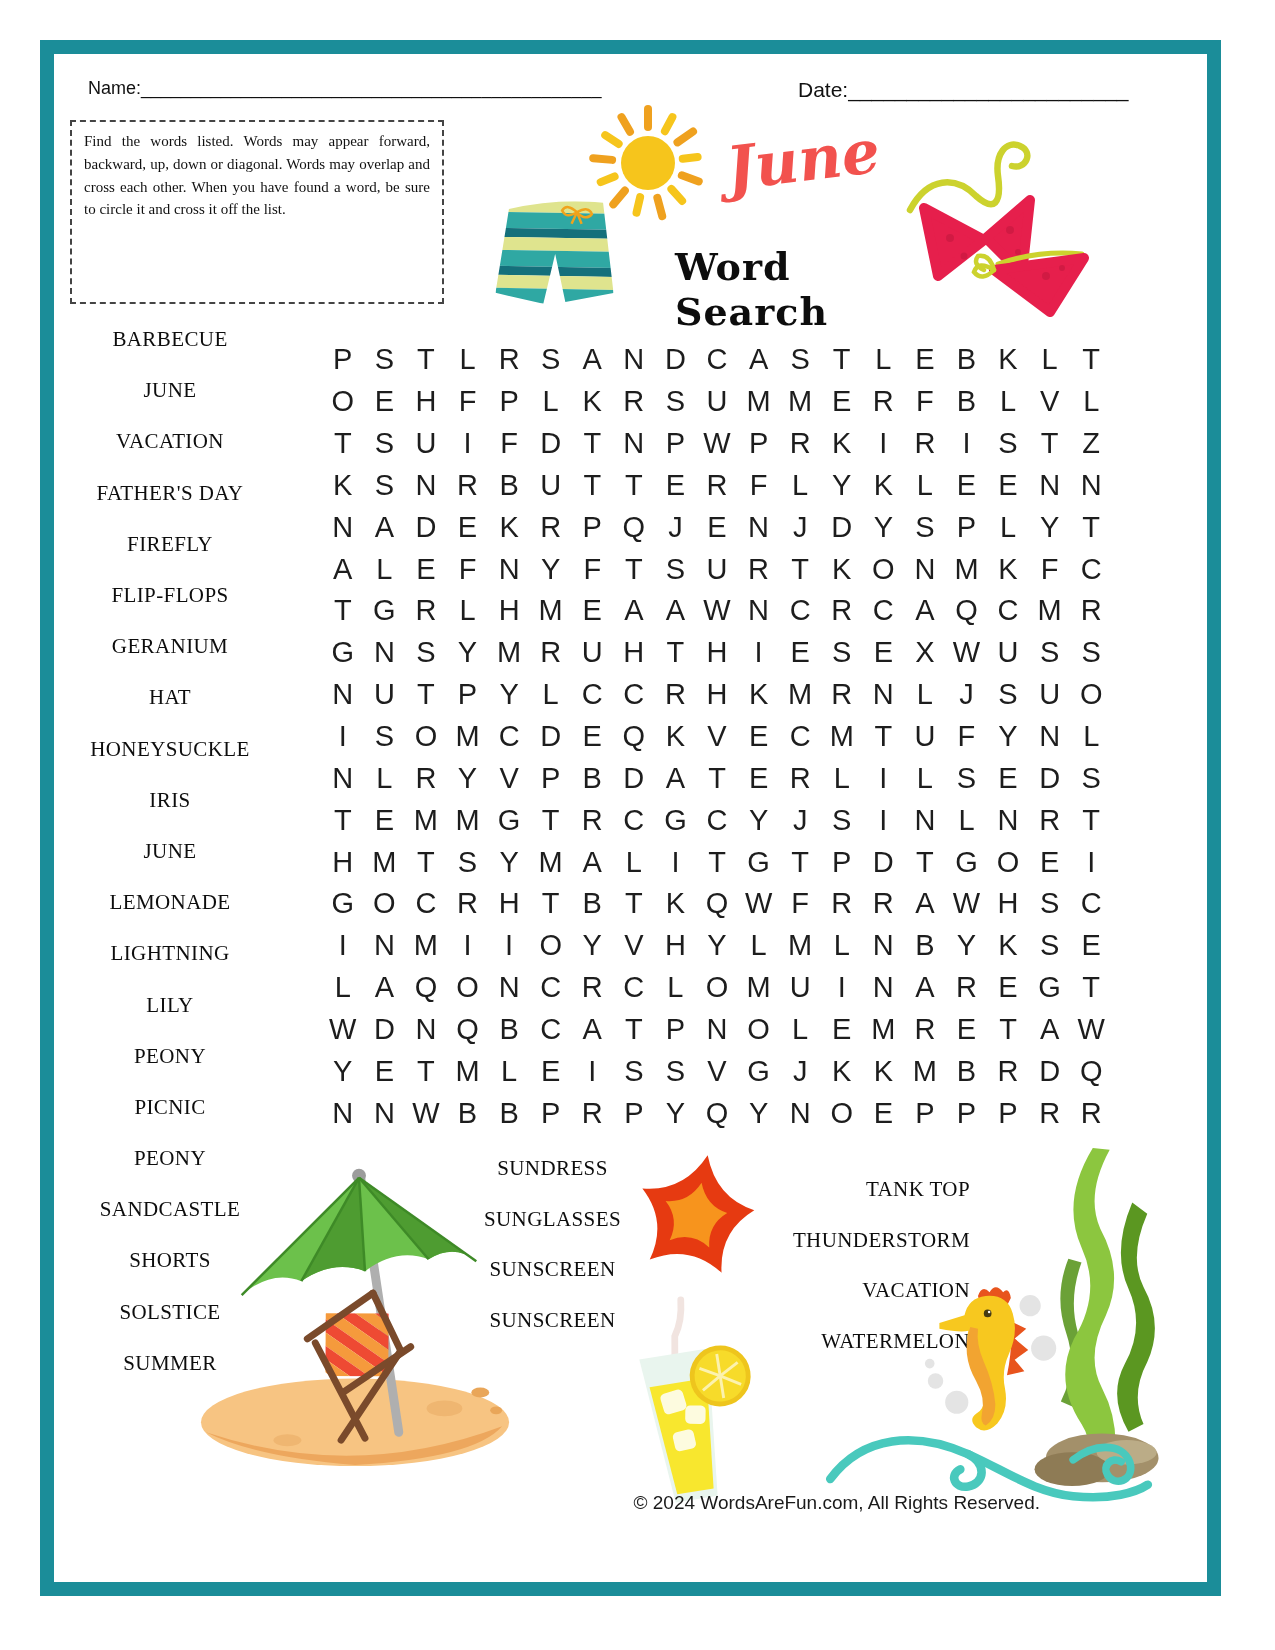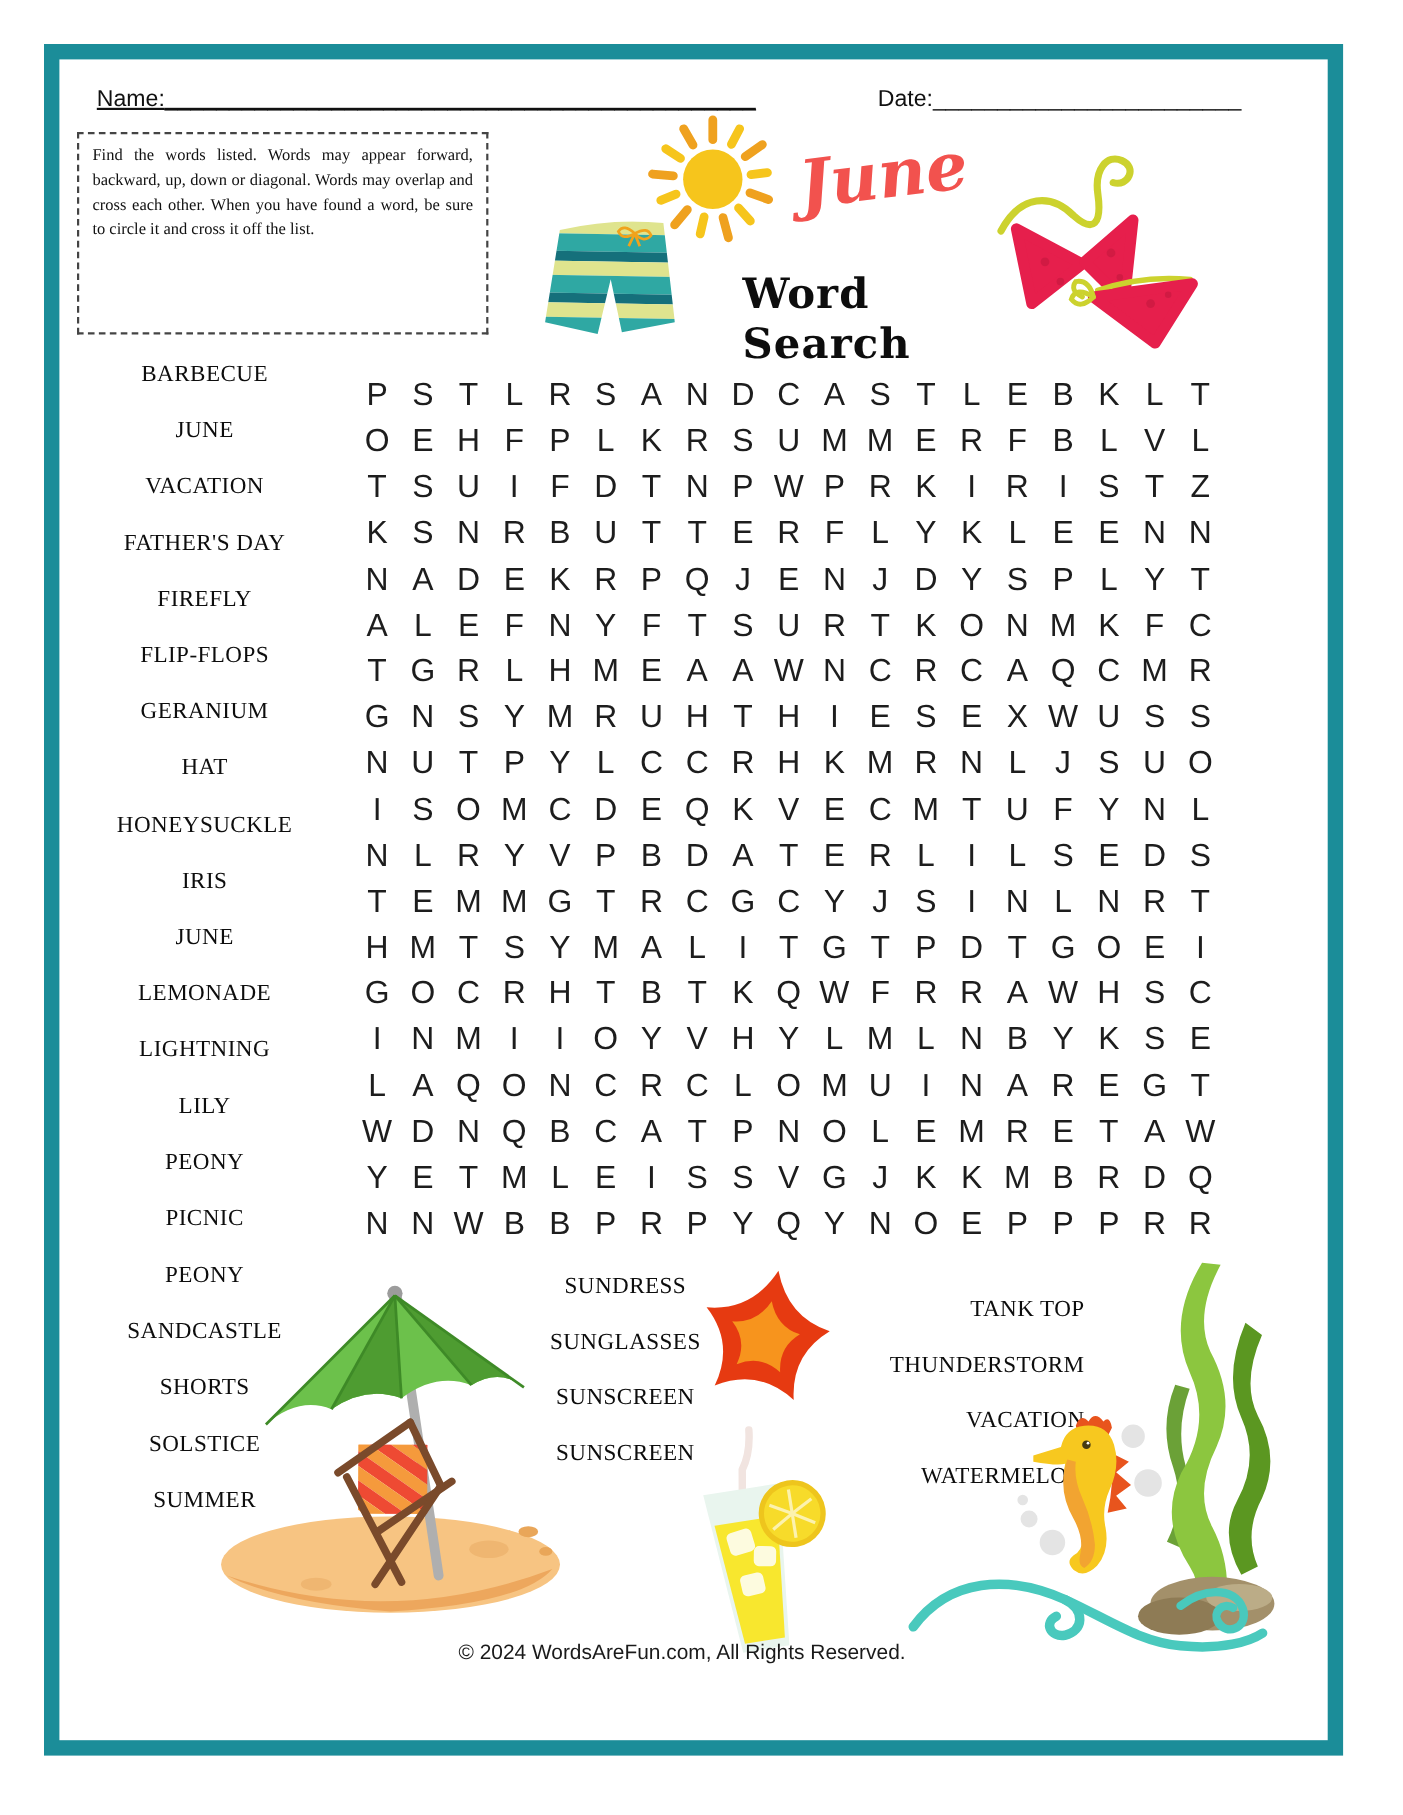--- a/index.html
+++ b/index.html
@@ -1,45 +1,45 @@
 <!DOCTYPE html>
 <html><head>
 <meta charset="utf-8">
 <style>
   html,body{margin:0;padding:0;background:#ffffff;}
   .page{position:relative;width:1275px;height:1650px;background:#ffffff;overflow:hidden;
         font-family:"Liberation Sans",sans-serif;}
   .frame{position:absolute;left:40px;top:40px;width:1181px;height:1556px;
          border:14px solid #1b8d99;box-sizing:border-box;}
   .abs{position:absolute;}
-  .name-row{left:88px;top:78px;font-size:21px;color:#111;text-decoration:underline;}
+  .name-row{left:88px;top:78px;font-size:18px;color:#111;}
   .date-row{left:798px;top:78px;font-size:21px;color:#111;}
   .fill-line{letter-spacing:0px;color:#111;}
   .instr-box{left:70px;top:120px;width:374px;height:184px;border:2px dashed #444;
              box-sizing:border-box;padding:8px 12px;}
   .instr-text{font-family:"Liberation Serif",serif;font-size:15px;line-height:1.52;
               color:#111;text-align:justify;}
   .title-june{left:726px;top:122px;width:200px;font-family:"DejaVu Serif",serif;
               font-style:italic;font-weight:bold;font-size:60px;color:#f2524e;
               transform:rotate(-7deg);}
   .title-main{left:655px;top:244px;width:280px;font-family:"DejaVu Serif",serif;
               font-weight:bold;font-size:38px;letter-spacing:1px;color:#0d0d0d;margin-left:20px;}
-  .wordlist{display:flex;flex-direction:column;padding-left:16px;}
+  .wordlist{display:flex;flex-direction:column;}
   .wl-item{height:51.2px;display:flex;align-items:center;justify-content:center;
            font-family:"Liberation Serif",serif;font-size:21px;color:#0d0d0d;
            letter-spacing:0.4px;white-space:nowrap;}
   .wl-left{left:55px;top:314px;width:230px;}
   .wl-center{left:455px;top:1143px;width:195px;}
   .wl-center .wl-item,.wl-right .wl-item{height:50.7px;}
   .wl-right{left:755px;top:1164px;width:215px;align-items:flex-end;}
   .grid{left:322px;top:339px;width:790px;height:795px;display:grid;
         grid-template-columns:repeat(19,1fr);grid-template-rows:repeat(19,1fr);}
   .cell{display:flex;align-items:center;justify-content:center;
         font-family:"Liberation Sans",sans-serif;font-size:29px;color:#1d1d1d;}
-  .copyright{left:200px;top:1492px;width:840px;text-align:center;font-size:19px;color:#1a1a1a;}
+  .copyright{left:200px;top:1492px;width:840px;text-align:right;font-size:19px;color:#1a1a1a;}
 </style>
 </head>
 <body>
 
 <div class="page">
   <div class="frame"></div>
 
   <div class="abs name-row">
     <span>Name:</span><span class="fill-line">______________________________________________</span>
   </div>

